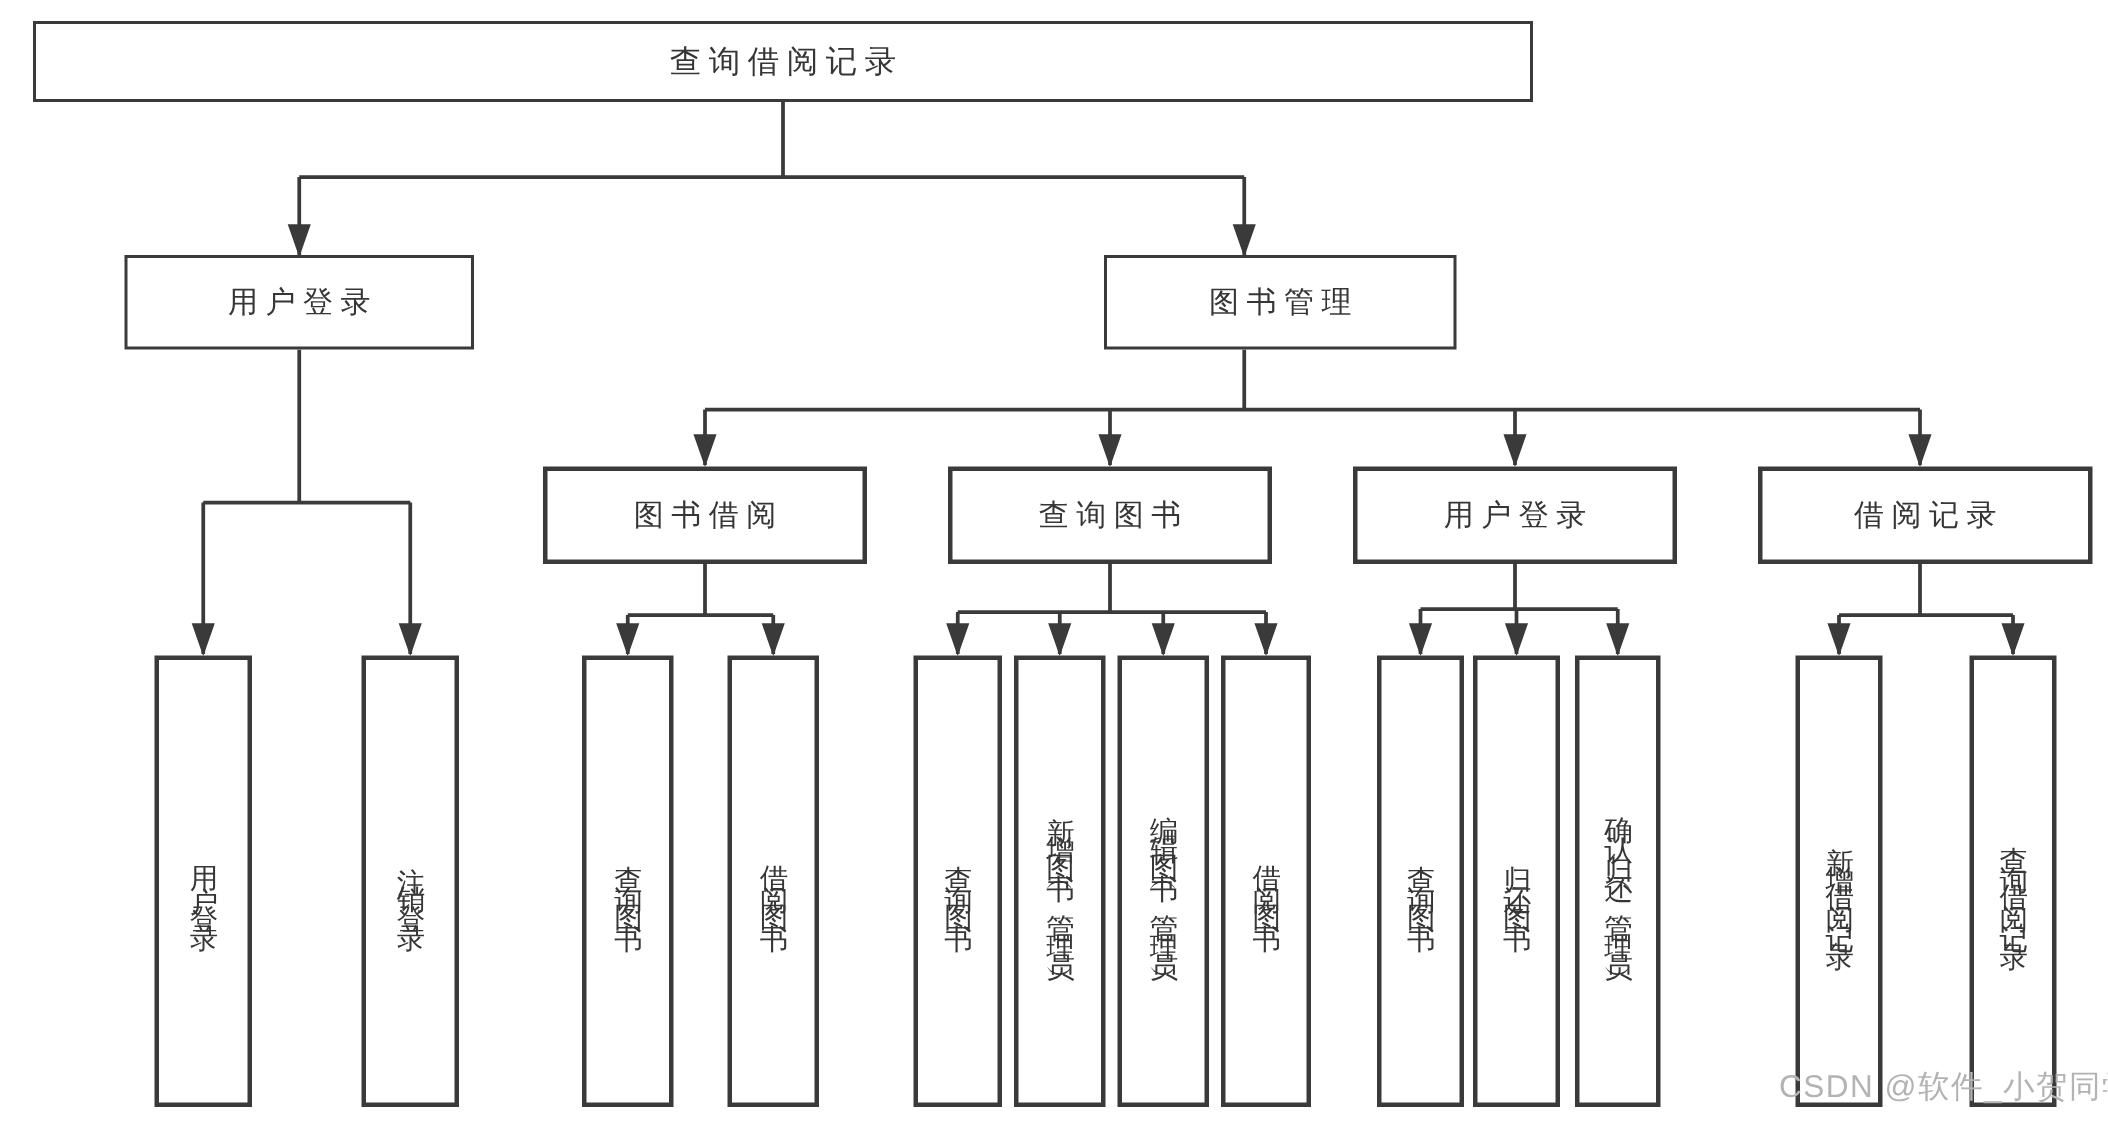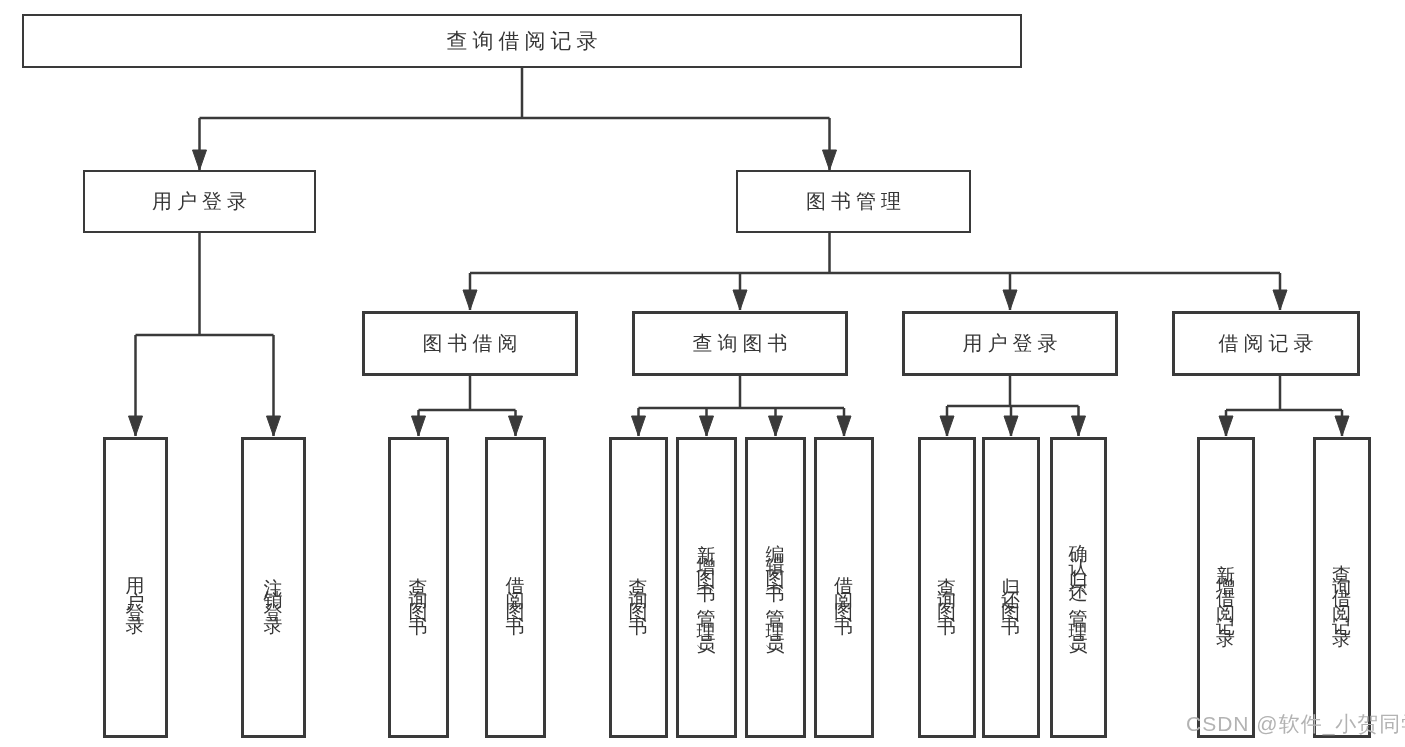--- a/index.html
+++ b/index.html
@@ -90,21 +90,21 @@
 
   <div class="box lvl3" style="left:362px;top:311px;width:216px;height:65px">
     <span class="hlabel">图书借阅</span>
   </div>
   <div class="box lvl3" style="left:632px;top:311px;width:216px;height:65px">
     <span class="hlabel">查询图书</span>
   </div>
   <div class="box lvl3" style="left:902px;top:311px;width:216px;height:65px">
     <span class="hlabel">用户登录</span>
   </div>
-  <div class="box lvl3" style="left:1172px;top:311px;width:188px;height:65px">
+  <div class="box lvl3" style="left:1172px;top:311px;width:223px;height:65px">
     <span class="hlabel">借阅记录</span>
   </div>
 
   <div class="box leaf" style="left:103px;top:437px;width:65px;height:301px">
     <span>用户登录</span>
   </div>
   <div class="box leaf" style="left:241px;top:437px;width:65px;height:301px">
     <span>注销登录</span>
   </div>
 

